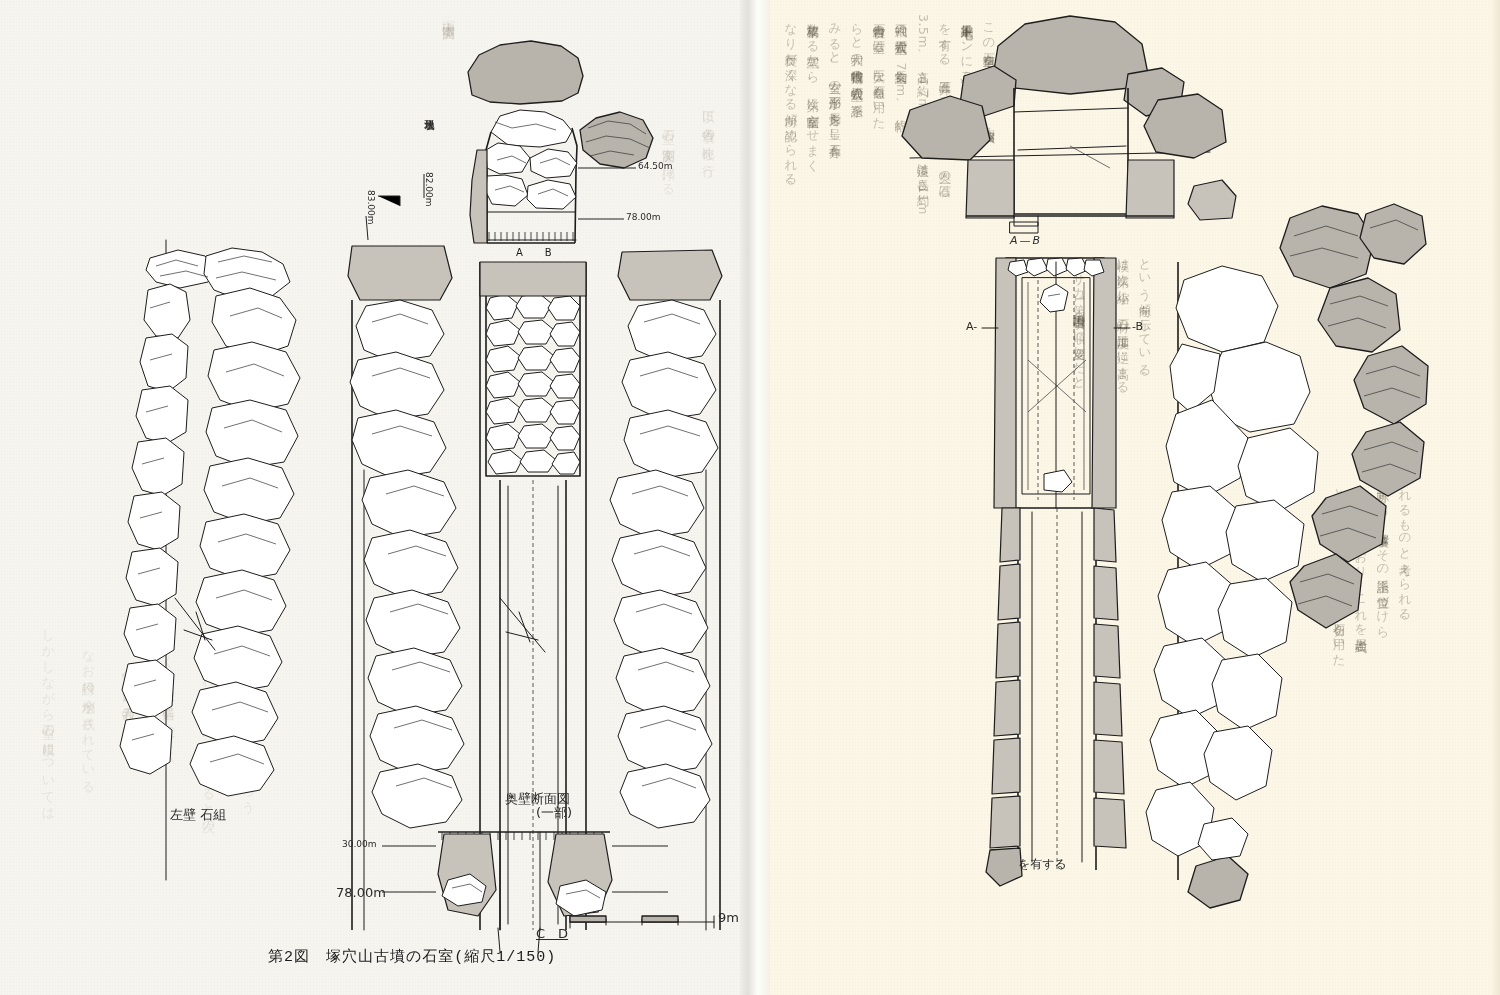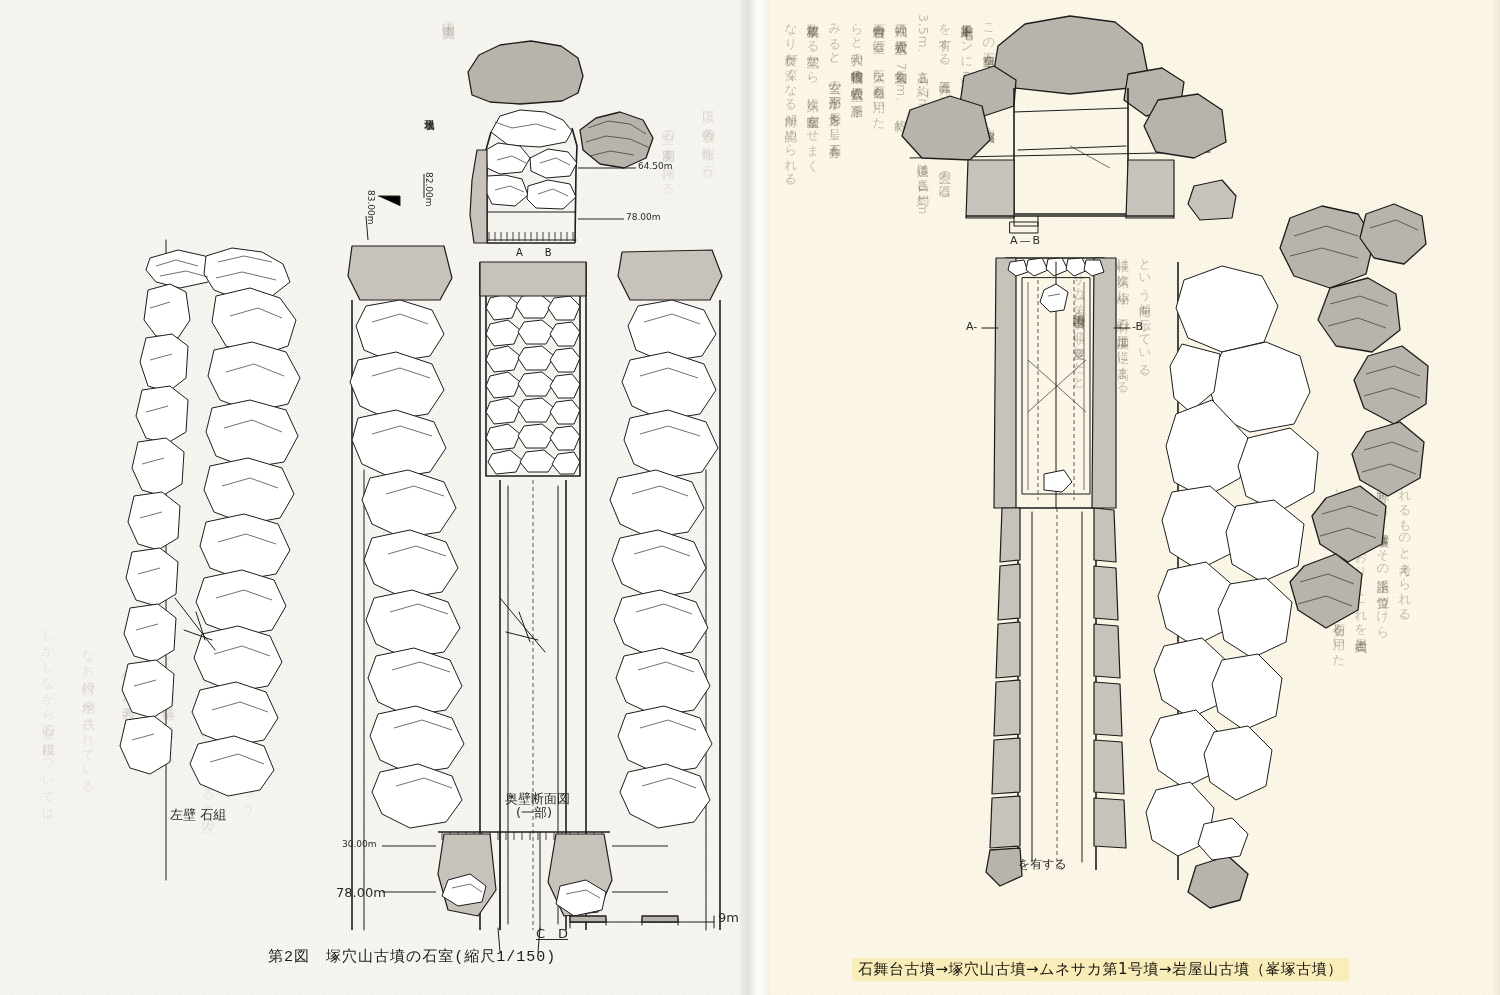--- a/index.html
+++ b/index.html
@@ -250,21 +250,21 @@
     <div class="anno v" style="left:366px;top:190px;">83.00m</div>
     <div class="anno v" style="left:424px;top:172px;">82.00m</div>
     <div class="anno" style="left:638px;top:161px;">64.50m</div>
     <div class="anno" style="left:626px;top:212px;">78.00m</div>
     <div class="anno" style="left:342px;top:839px;">30.00m</div>
     <div class="anno sm" style="left:336px;top:885px;">78.00m</div>
     <div class="anno v" style="left:422px;top:112px;font-size:10px;">現状地形</div>
     <div class="lbl" style="left:516px;top:246px;letter-spacing:6px;">A　B</div>
     <div class="anno sm" style="left:170px;top:806px;">左壁 石組</div>
     <div class="anno sm" style="left:505px;top:790px;">奥壁断面図</div>
-    <div class="anno sm" style="left:516px;top:804px;">(一部)</div>
+    <div class="anno sm" style="left:536px;top:804px;">(一部)</div>
     <div class="anno sm" style="left:536px;top:925px;text-decoration:underline;">C　D</div>
     <div class="anno sm" style="left:718px;top:910px;">9m</div>
 
     <div class="caption" id="cap-left">第2図　塚穴山古墳の石室(縮尺1/150)</div>
   </div>
 
   <div class="gutter"></div>
 
   <div class="page" id="page-right">
     <div class="grain"></div>
@@ -403,22 +403,21 @@
 
       <path class="grey" d="M426 866 L458 856 L478 874 L470 900 L440 908 L418 892 Z"></path>
       <path class="stone" d="M434 824 L462 818 L478 834 L470 856 L442 860 L428 844 Z"></path>
 
       <path class="ln" d="M212 328 L228 328"></path>
       <path class="ln" d="M344 328 L360 328"></path>
     </svg>
 
     <div class="lbl" style="left:196px;top:320px;font-size:11px;color:#2b2b2b;">A-</div>
     <div class="lbl" style="left:362px;top:320px;font-size:11px;color:#2b2b2b;">-B</div>
-    <div class="lbl" style="left:240px;top:234px;font-size:11px;color:#2b2b2b;letter-spacing:2px;">A—B</div>
+    <div class="lbl" style="left:240px;top:234px;font-size:11px;color:#2b2b2b;letter-spacing:2px;font-style:italic;">A—B</div>
 
     <div class="lbl" style="left:248px;top:856px;font-size:12px;color:#242424;">を有する</div>
 
     <div class="page-edge-r"></div>
   </div>
 
-  <div id="highlight-line">石舞台古墳→塚穴山古墳→ムネサカ第1号墳→岩屋山古墳（峯塚古墳）</div>
 
 </div>
 
 </body></html>

